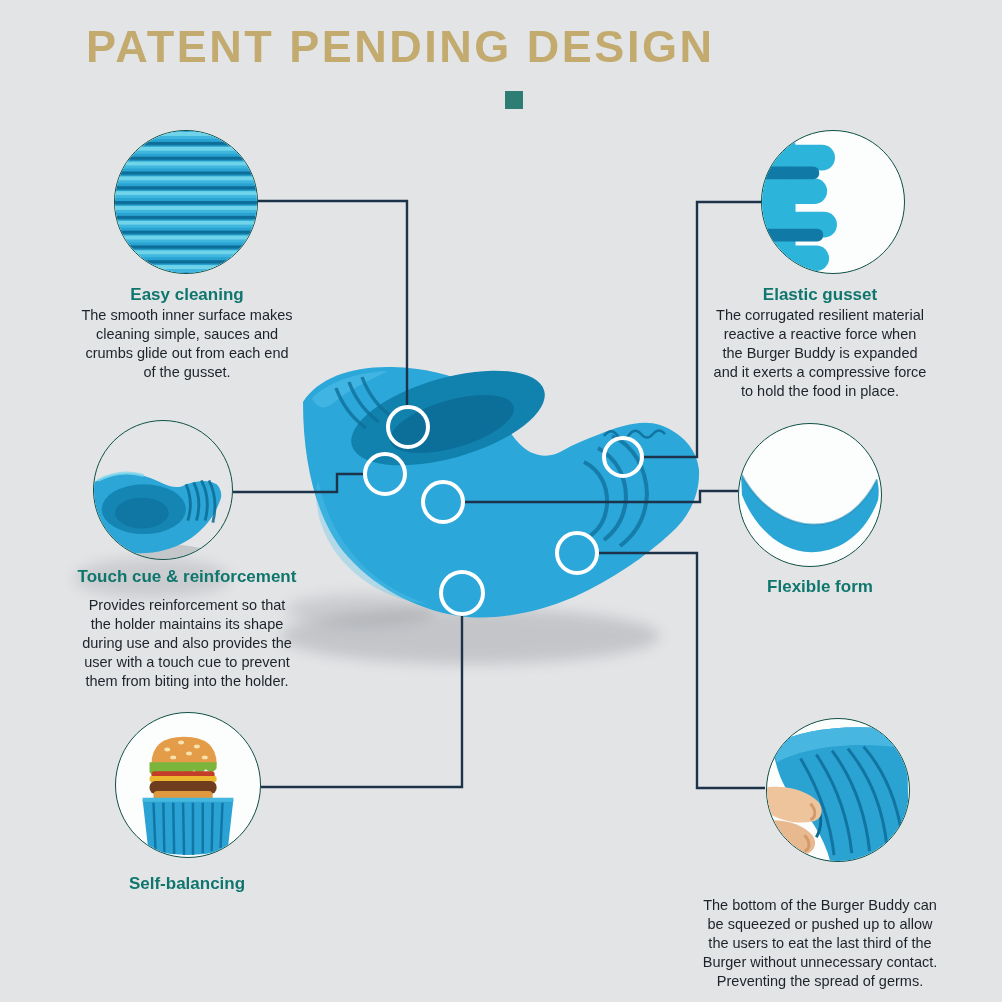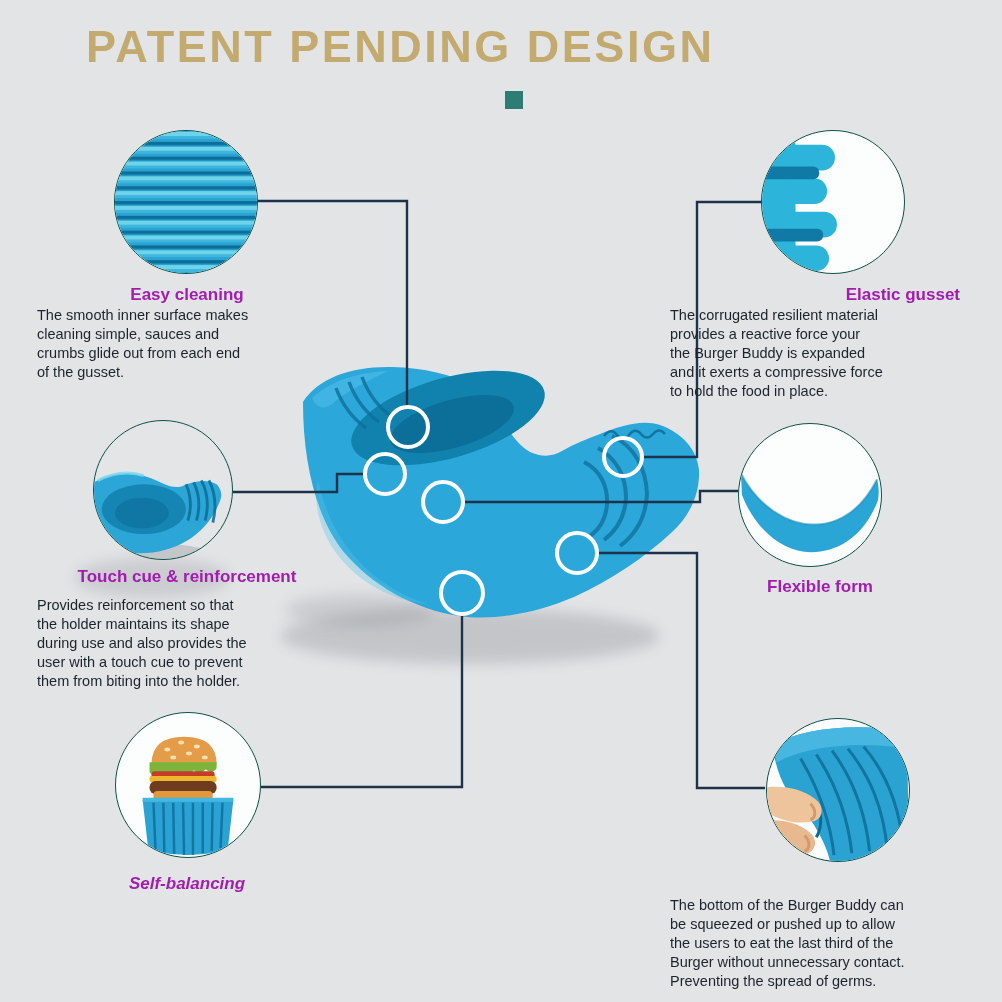--- a/index.html
+++ b/index.html
@@ -16,37 +16,37 @@
   .accent-square{
     position:absolute;left:505px;top:91px;width:18px;height:18px;background:#2e7d74;
   }
   .photo-circle{
     position:absolute;border-radius:50%;border:1.6px solid #0f5146;
     box-sizing:border-box;overflow:hidden;background:#fcfdfd;
   }
   .photo-circle svg{display:block;width:100%;height:100%;}
   .callout-heading{
     position:absolute;width:280px;text-align:center;
-    font-size:17px;font-weight:700;color:#a21caf;line-height:20px;
+    font-size:17px;font-weight:700;color:#0f766e;line-height:20px;
   }
   .callout-body{
-    position:absolute;width:300px;text-align:left;
+    position:absolute;width:300px;text-align:center;
     font-size:14.5px;color:#1c232b;line-height:19px;white-space:pre-line;
   }
   #c-easy   {left:114px;top:130px;width:144px;height:144px;}
   #c-elastic{left:761px;top:130px;width:144px;height:144px;}
   #c-touch  {left:93px; top:420px;width:140px;height:140px;}
   #c-ergo   {left:738px;top:423px;width:144px;height:144px;}
   #c-self   {left:115px;top:712px;width:146px;height:146px;}
   #c-flex   {left:766px;top:718px;width:144px;height:144px;}
   #h-easy   {left:47px; top:285px;}
-  #h-elastic{left:680px;top:285px;text-align:right;}
+  #h-elastic{left:680px;top:285px;}
   #h-touch  {left:47px; top:567px;}
   #h-ergo   {left:680px;top:577px;}
-  #h-self   {left:47px; top:874px;font-style:italic;}
+  #h-self   {left:47px; top:874px;}
   #h-flex   {left:680px;top:874px;}
   #b-easy   {left:37px; top:306px;}
   #b-elastic{left:670px;top:306px;}
   #b-touch  {left:37px; top:596px;}
   #b-ergo   {left:670px;top:598px;}
   #b-self   {left:37px; top:895px;}
   #b-flex   {left:670px;top:896px;}
   #overlay{position:absolute;left:0;top:0;pointer-events:none;}
 </style>
 </head>
@@ -224,21 +224,21 @@
   </div>
 
   <div id="h-easy" class="callout-heading">Easy cleaning</div>
   <div id="b-easy" class="callout-body">The smooth inner surface makes
 cleaning simple, sauces and
 crumbs glide out from each end
 of the gusset.</div>
 
   <div id="h-elastic" class="callout-heading">Elastic gusset</div>
   <div id="b-elastic" class="callout-body">The corrugated resilient material
-provides a reactive force your
+reactive a reactive force when
 the Burger Buddy is expanded
 and it exerts a compressive force
 to hold the food in place.</div>
 
   <div id="h-touch" class="callout-heading">Touch cue &amp; reinforcement</div>
   <div id="b-touch" class="callout-body">Provides reinforcement so that
 the holder maintains its shape
 during use and also provides the
 user with a touch cue to prevent
 them from biting into the holder.</div>

